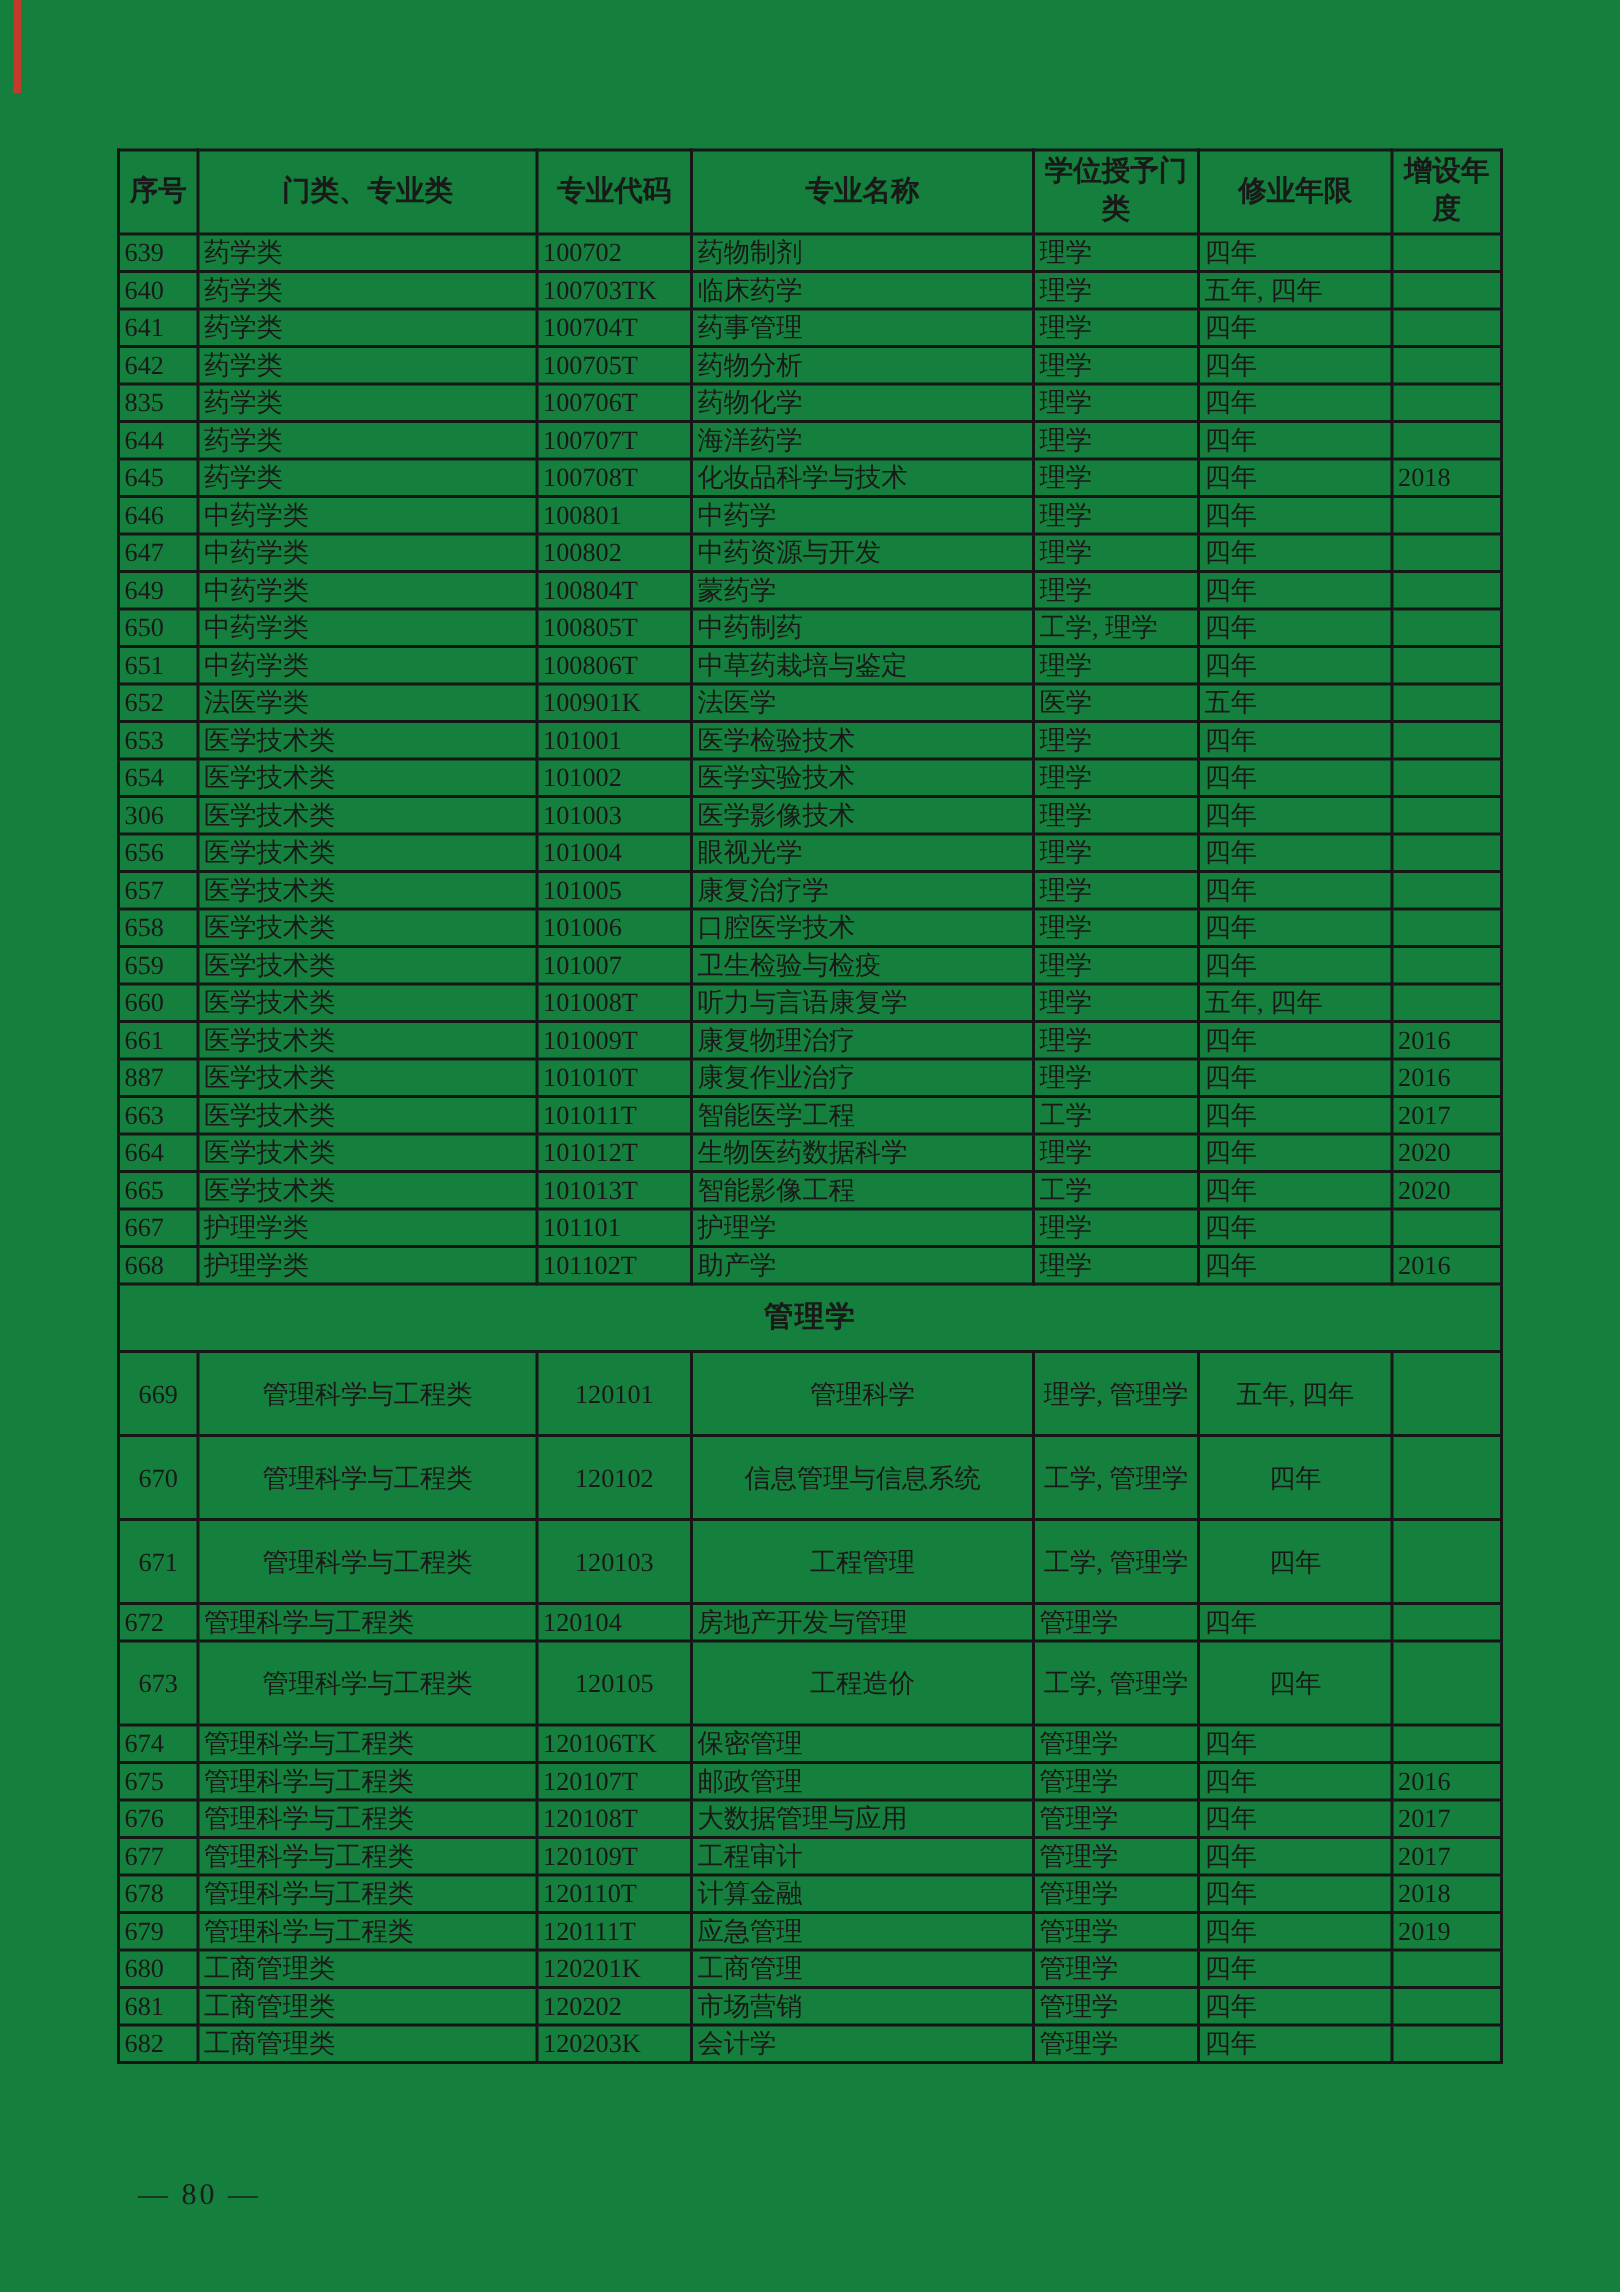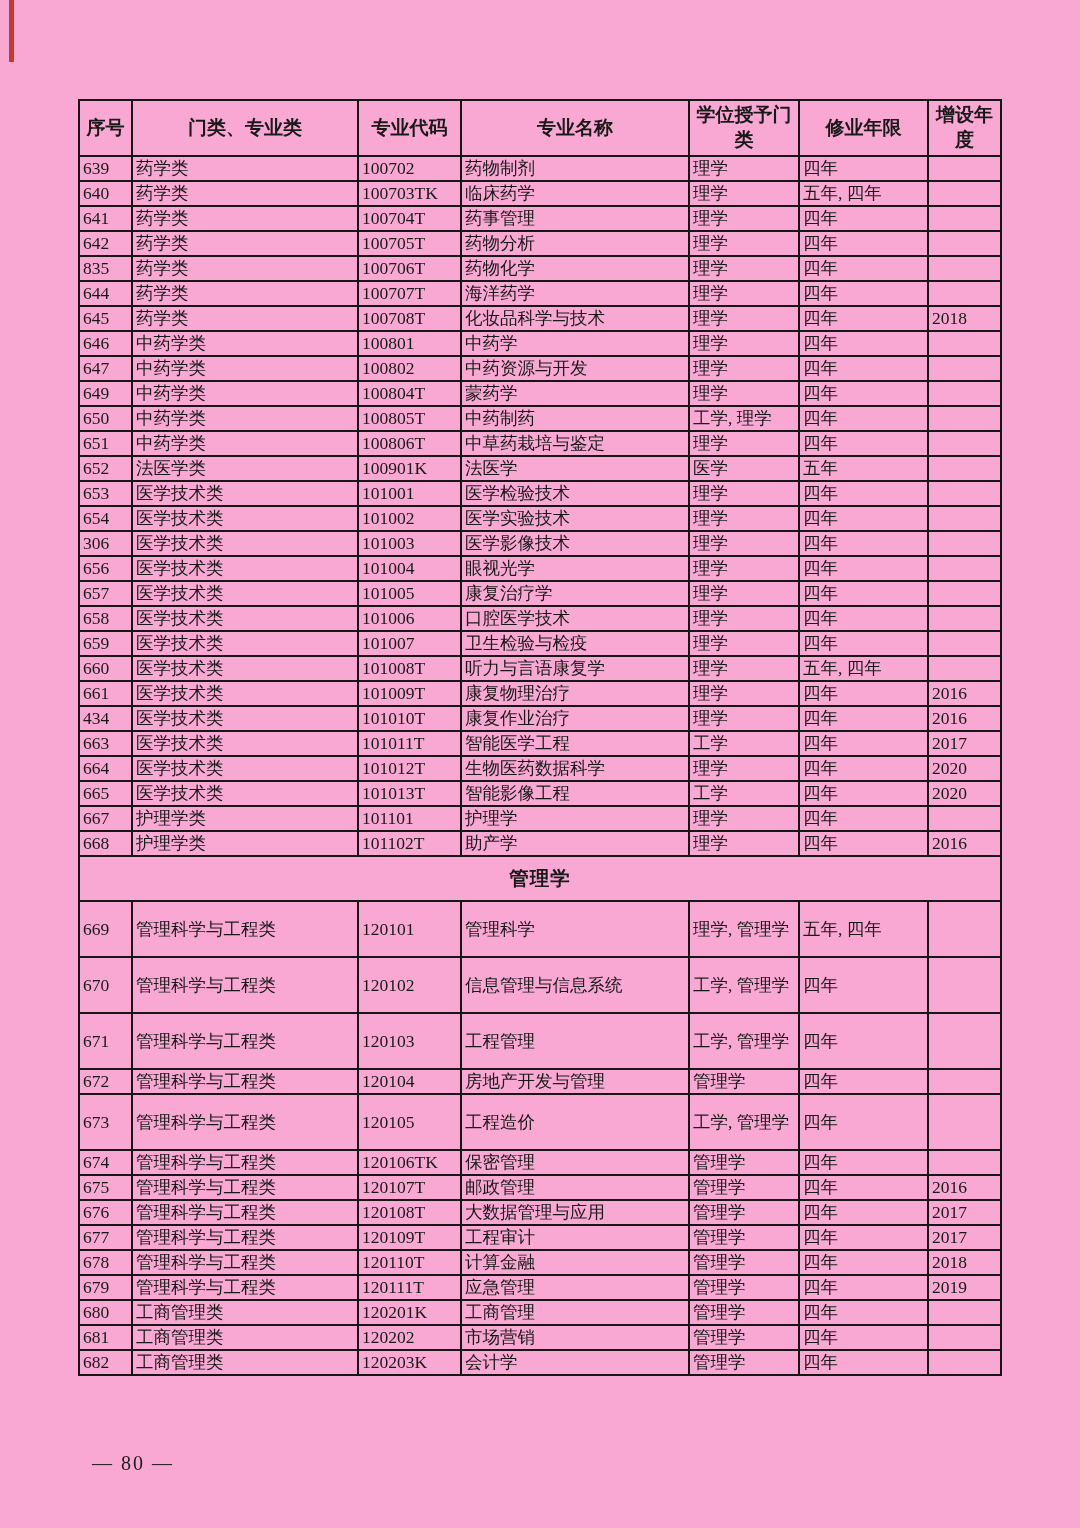--- a/index.html
+++ b/index.html
@@ -4,21 +4,21 @@
 <style>
   html,body{margin:0;padding:0;}
   body{
     width:1080px;height:1528px;
     background:#f2f1ed;
     font-family:"Liberation Serif","DejaVu Serif",serif;
   }
   .page{
     position:relative;
     width:1080px;height:1528px;
-    background:#f9a8d4;
+    background:#15803d;
     overflow:hidden;
   }
   .red-mark{
     position:absolute;
     left:9px;top:0;
     width:5px;height:62px;
     background:#c23b2c;
   }
   table.majors{
     position:absolute;
@@ -44,21 +44,21 @@
     padding:0 2px;
   }
   table.majors td{
     font-size:17.5px;
     height:25px;
     line-height:1.2;
     text-align:left;
   }
   td.c-no, td.c-degree, td.c-years, td.c-added{ text-align:center; }
   td.c-category, td.c-code, td.c-name{ padding-left:6px; }
-  tr.tall td{ height:56px; }
+  tr.tall td{ height:56px;text-align:center; }
   tr.section-row td{
     height:45px;
     text-align:center;
     font-weight:700;
     font-size:19.5px;
     letter-spacing:1px;
   }
   .page-footer{
     position:absolute;
     left:92px;top:1452px;
@@ -288,21 +288,21 @@
         <tr>
           <td class="c-no">661</td>
           <td class="c-category">医学技术类</td>
           <td class="c-code">101009T</td>
           <td class="c-name">康复物理治疗</td>
           <td class="c-degree">理学</td>
           <td class="c-years">四年</td>
           <td class="c-added">2016</td>
         </tr>
         <tr>
-          <td class="c-no">434</td>
+          <td class="c-no">887</td>
           <td class="c-category">医学技术类</td>
           <td class="c-code">101010T</td>
           <td class="c-name">康复作业治疗</td>
           <td class="c-degree">理学</td>
           <td class="c-years">四年</td>
           <td class="c-added">2016</td>
         </tr>
         <tr>
           <td class="c-no">663</td>
           <td class="c-category">医学技术类</td>

